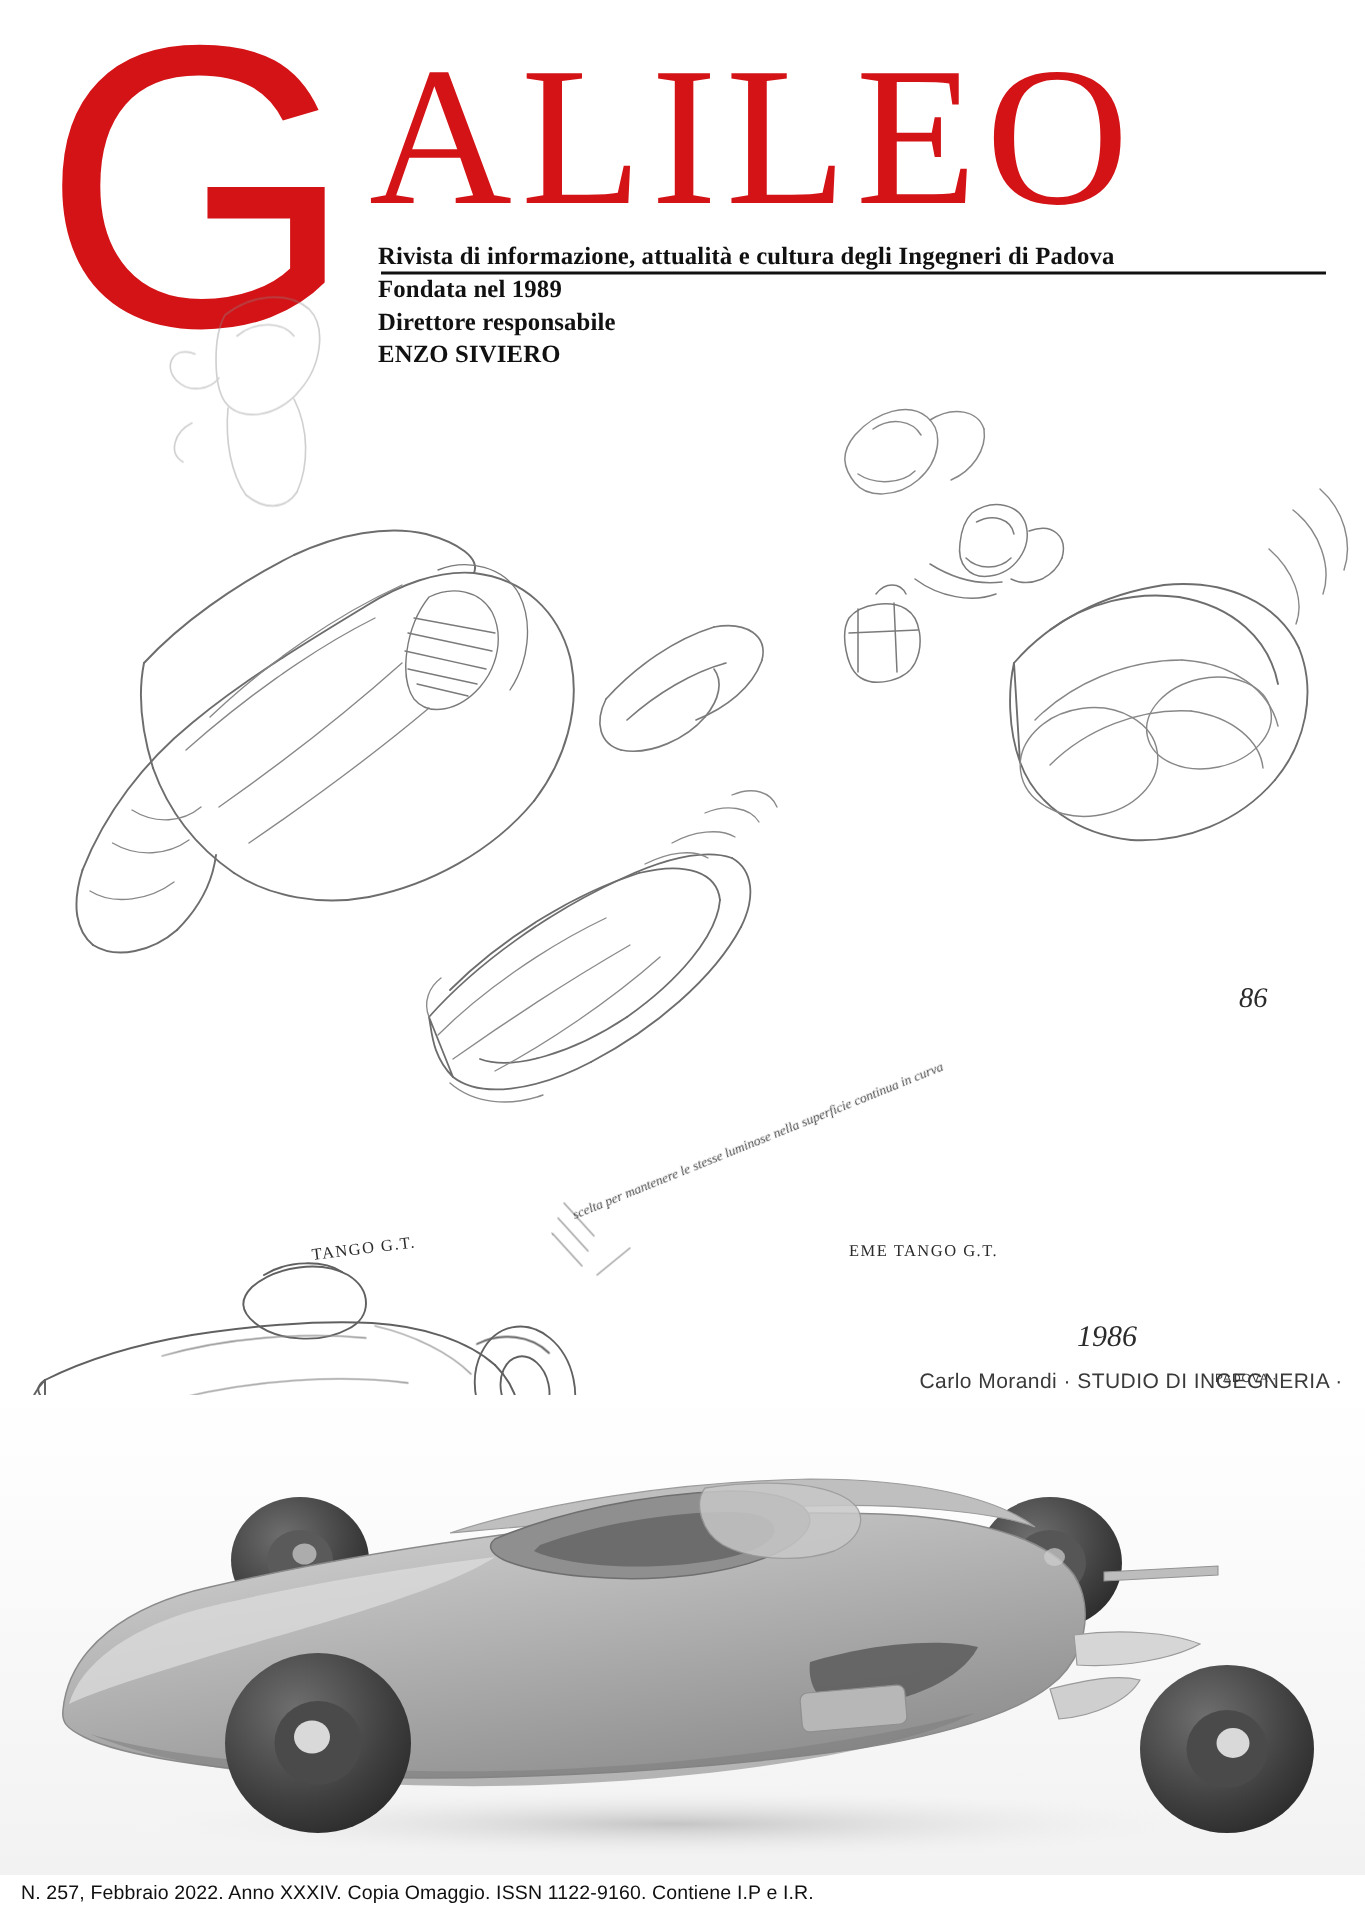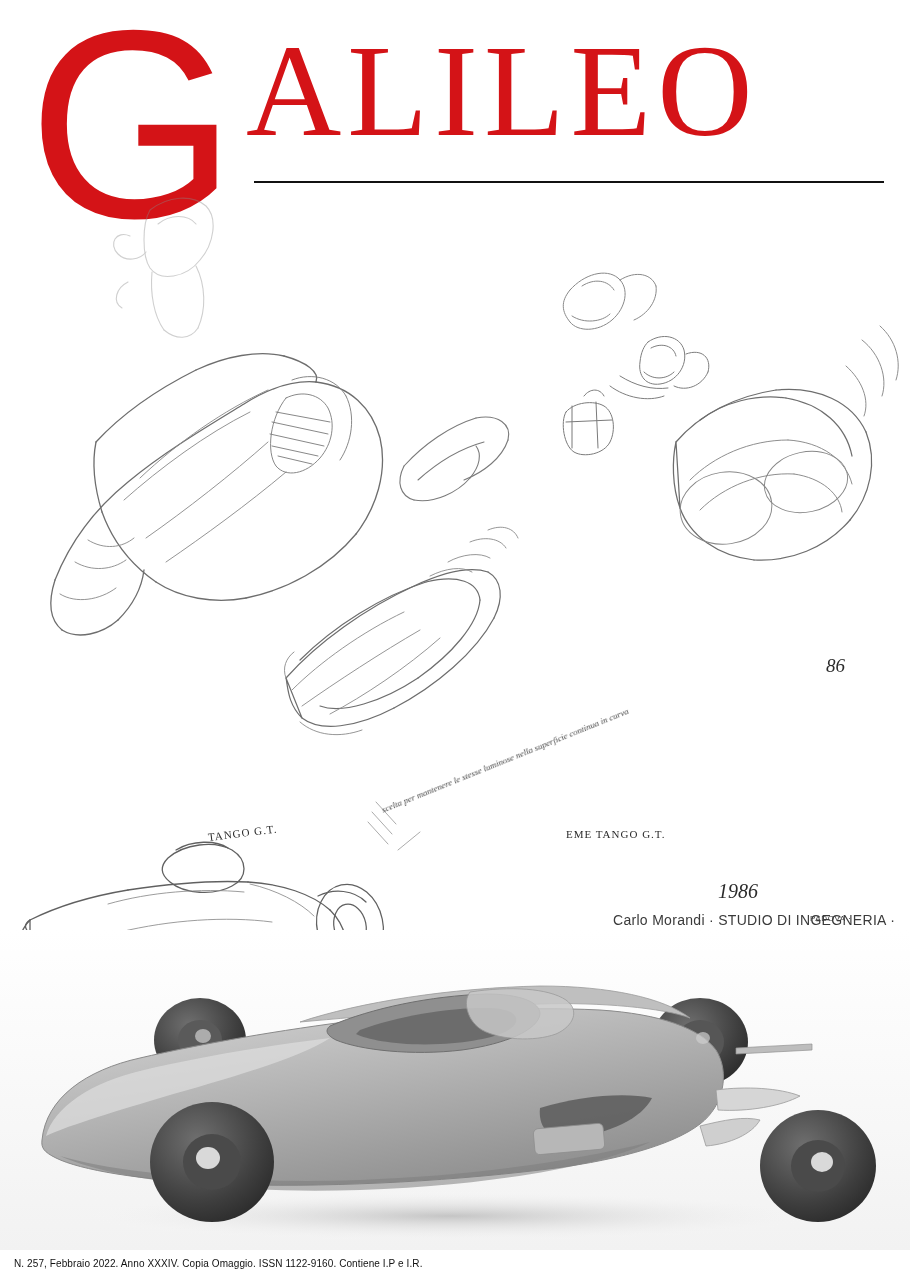--- a/index.html
+++ b/index.html
@@ -104,21 +104,21 @@
     width: 910px;
     height: 320px;
   }
 
   
   #footer {
     position: absolute;
     left: 14px;
     bottom: 17px;
     font-family: "Liberation Sans", sans-serif;
-    font-size: 10px;
+    font-size: 13px;
     color: #111;
     letter-spacing: 0.1px;
     white-space: nowrap;
   }
 
   .credit-line {
     position: absolute;
     font-family: "Liberation Sans", sans-serif;
     font-size: 14px;
     color: #3a3a3a;
@@ -157,20 +157,26 @@
 <body>
 
 <div id="masthead">
   <div id="logo-wrap">
     <div id="logo-g">G</div>
     <div id="logo-rest">ALILEO</div>
   </div>
 
   <div id="sub-rule"></div>
 
+  <div id="subtitle-block">
+    <div class="sub-line">Rivista di informazione, attualità e cultura degli Ingegneri di Padova</div>
+    <div class="sub-line">Fondata nel 1989</div>
+    <div class="sub-line">Direttore responsabile</div>
+    <div class="sub-line">ENZO SIVIERO</div>
+  </div>
 
 </div>
 
 <div id="artwork">
 <svg width="910" height="1030" viewBox="0 0 910 1030" xmlns="http://www.w3.org/2000/svg">
   <defs>
     <linearGradient id="gshade" x1="0" y1="0" x2="0" y2="1">
       <stop offset="0%" stop-color="#c9c9c9"></stop>
       <stop offset="100%" stop-color="#8e8e8e"></stop>
     </linearGradient>

